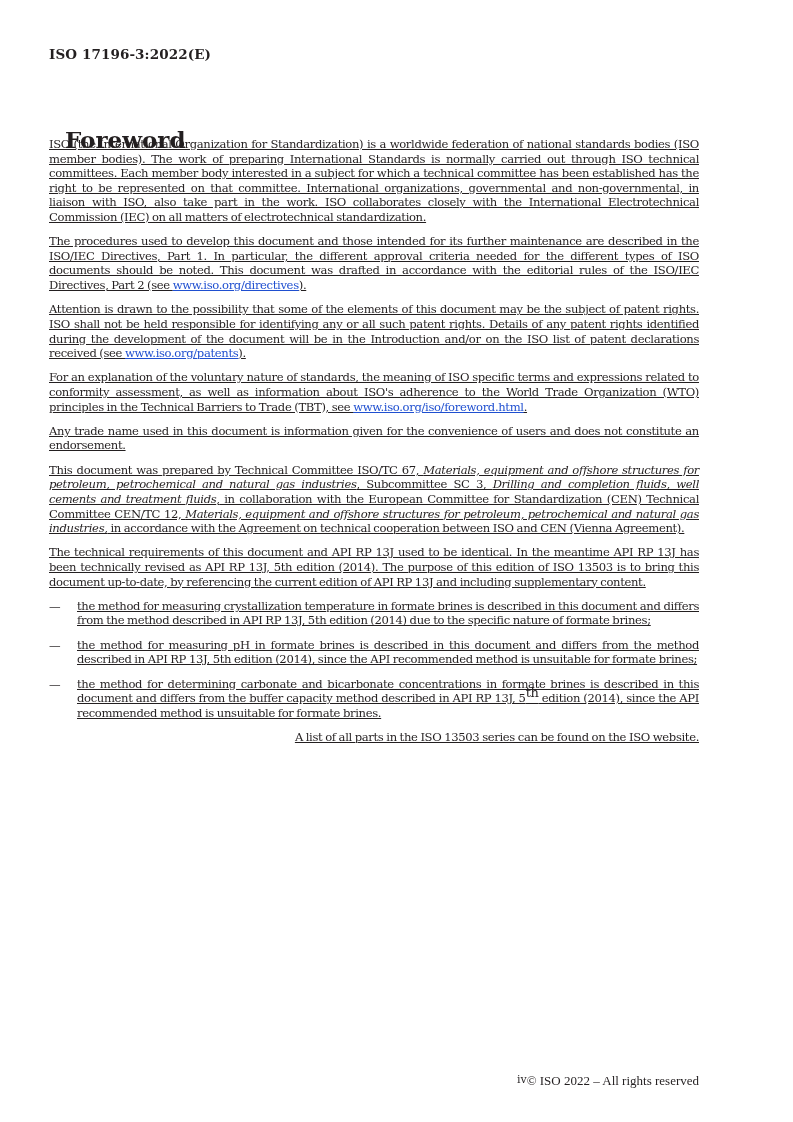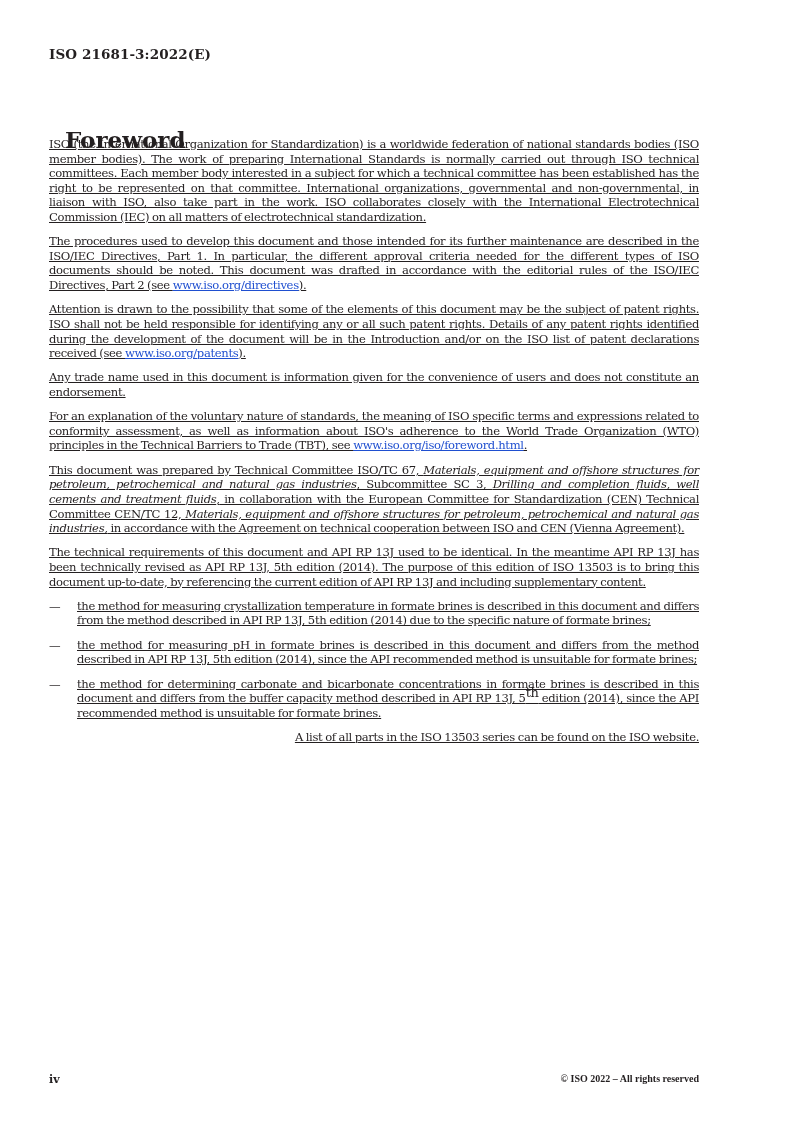--- a/index.html
+++ b/index.html
@@ -76,48 +76,47 @@
       top: 0;
     }
     sup { font-size: 13px; line-height: 0; vertical-align: super; }
     .footer {
       position: absolute;
       top: 1073px;
       left: 0;
       width: 650px;
       font-size: 11px;
       display: flex;
-      justify-content: space-between;
-      font-weight: bold;
+      justify-content: flex-end;
     }
     .footer .right {
       font-family: "Liberation Serif", serif;
-      font-size: 10px;
+      font-size: 13px;
     }
   </style>
 </head>
 <body>
 
 <div class="page">
 
-  <div class="doc-id">ISO 21681-3:2022(E)</div>
+  <div class="doc-id">ISO 17196-3:2022(E)</div>
 
   <h1 class="heading">Foreword</h1>
 
   <div class="body">
 
     <p>ISO (the International Organization for Standardization) is a worldwide federation of national standards bodies (ISO member bodies). The work of preparing International Standards is normally carried out through ISO technical committees. Each member body interested in a subject for which a technical committee has been established has the right to be represented on that committee. International organizations, governmental and non-governmental, in liaison with ISO, also take part in the work. ISO collaborates closely with the International Electrotechnical Commission (IEC) on all matters of electrotechnical standardization.</p>
 
     <p><span>The procedures used to develop this document and those intended for its further maintenance are described in the ISO/IEC Directives, Part 1. In particular, the different approval criteria needed for the different types of ISO documents should be noted. This document was drafted in accordance with the editorial rules of the ISO/IEC Directives, Part 2 (see </span><a href="#">www.iso.org/directives</a><span>).</span></p>
 
     <p><span>Attention is drawn to the possibility that some of the elements of this document may be the subject of patent rights. ISO shall not be held responsible for identifying any or all such patent rights. Details of any patent rights identified during the development of the document will be in the Introduction and/or on the ISO list of patent declarations received (see </span><a href="#">www.iso.org/patents</a><span>).</span></p>
 
+    <p><span>For an explanation of the voluntary nature of standards, the meaning of ISO specific terms and expressions related to conformity assessment, as well as information about ISO's adherence to the World Trade Organization (WTO) principles in the Technical Barriers to Trade (TBT), see </span><a href="#">www.iso.org/iso/foreword.html</a><span>.</span></p>
+
     <p>Any trade name used in this document is information given for the convenience of users and does not constitute an endorsement.</p>
-
-    <p><span>For an explanation of the voluntary nature of standards, the meaning of ISO specific terms and expressions related to conformity assessment, as well as information about ISO's adherence to the World Trade Organization (WTO) principles in the Technical Barriers to Trade (TBT), see </span><a href="#">www.iso.org/iso/foreword.html</a><span>.</span></p>
 
     <p><span>This document was prepared by Technical Committee ISO/TC 67, </span><i>Materials, equipment and offshore structures for petroleum, petrochemical and natural gas industries</i><span>, Subcommittee SC 3, </span><i>Drilling and completion fluids, well cements and treatment fluids,</i><span> in collaboration with the European Committee for Standardization (CEN) Technical Committee CEN/TC 12, </span><i>Materials, equipment and offshore structures for petroleum, petrochemical and natural gas industries,</i><span> in accordance with the Agreement on technical cooperation between ISO and CEN (Vienna Agreement).</span></p>
 
 
 
     <p>The technical requirements of this document and API RP 13J used to be identical. In the meantime API RP 13J has been technically revised as API RP 13J, 5th edition (2014). The purpose of this edition of ISO 13503 is to bring this document up-to-date, by referencing the current edition of API RP 13J and including supplementary content.</p>
 
 
     <ul class="list">
       <li><span class="dash">—</span><span>the method for measuring crystallization temperature in formate brines is described in this document and differs from the method described in API RP 13J, 5th edition (2014) due to the specific nature of formate brines;</span></li>

